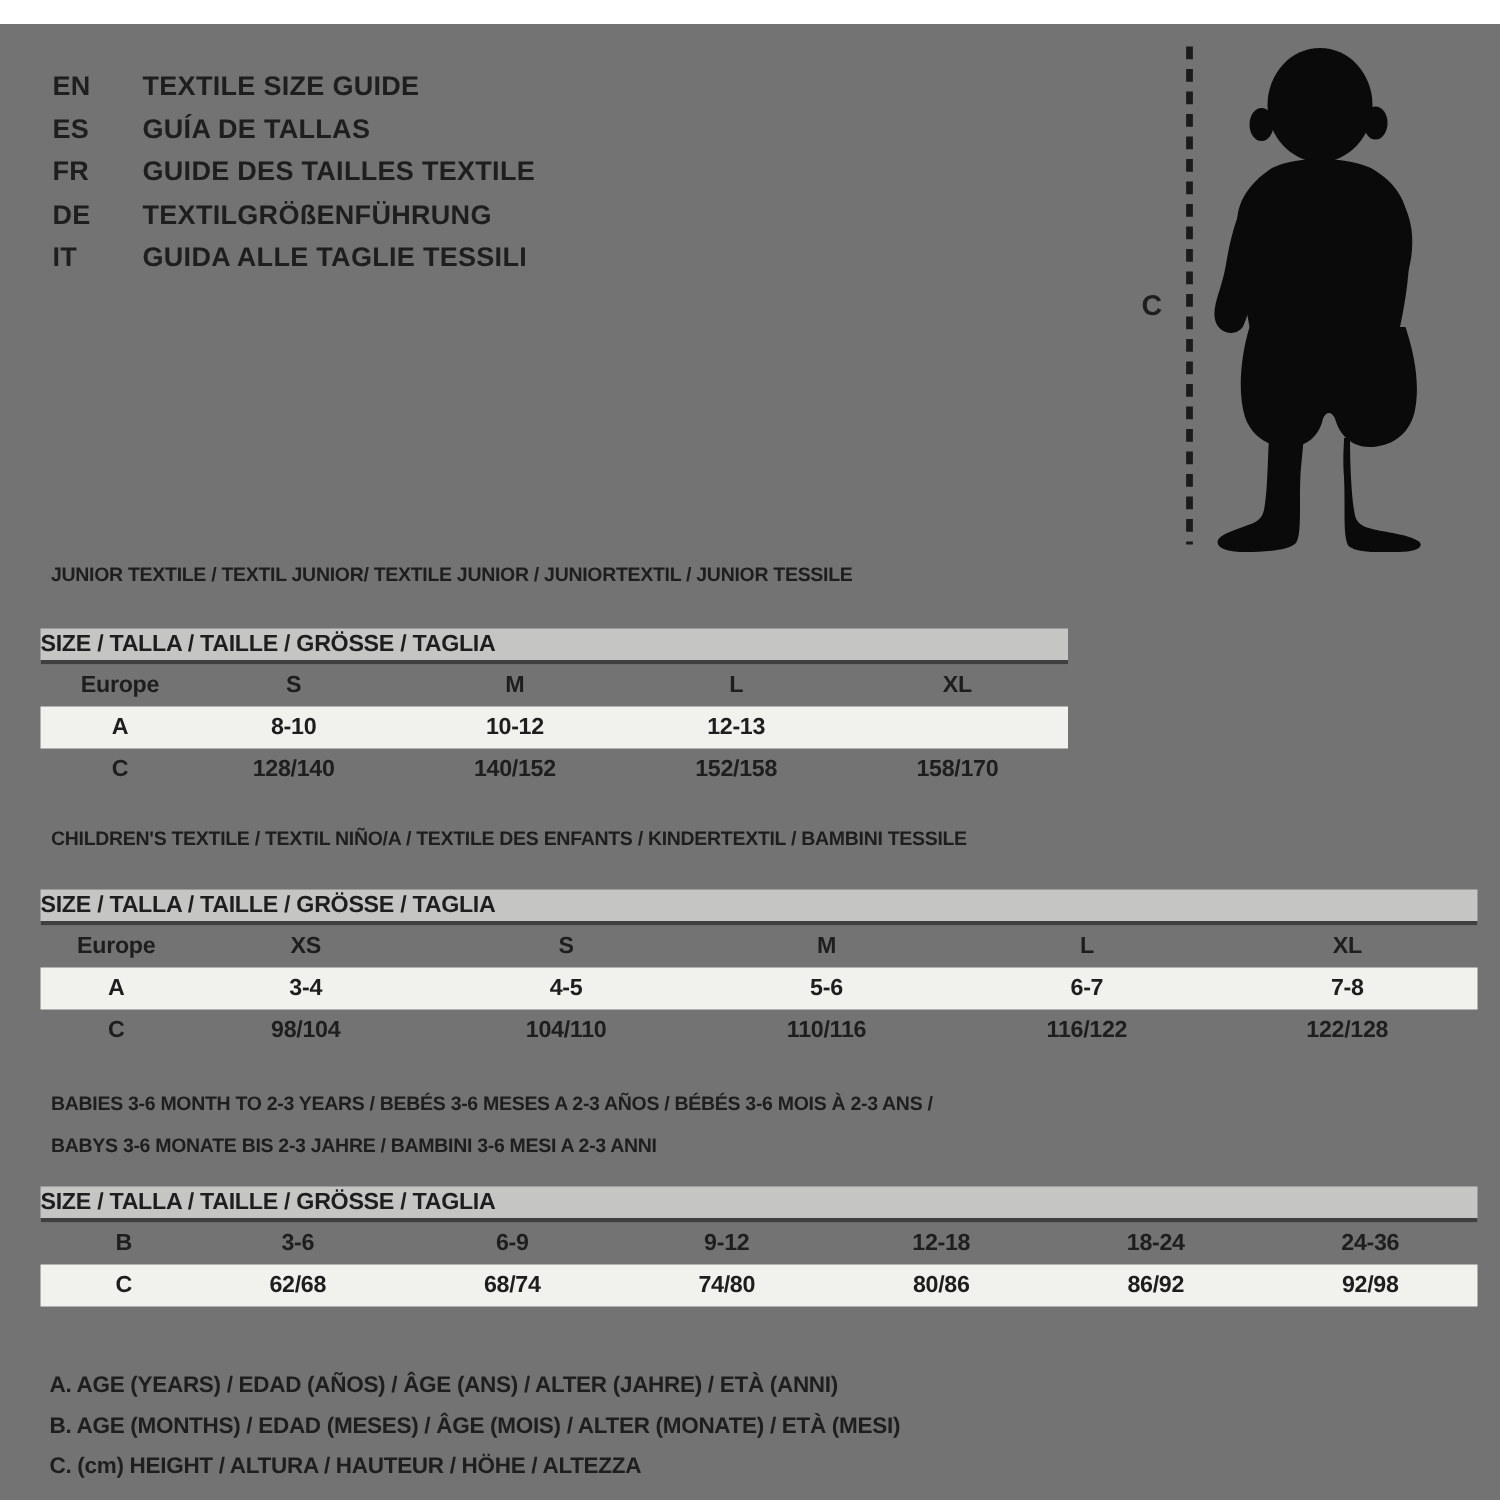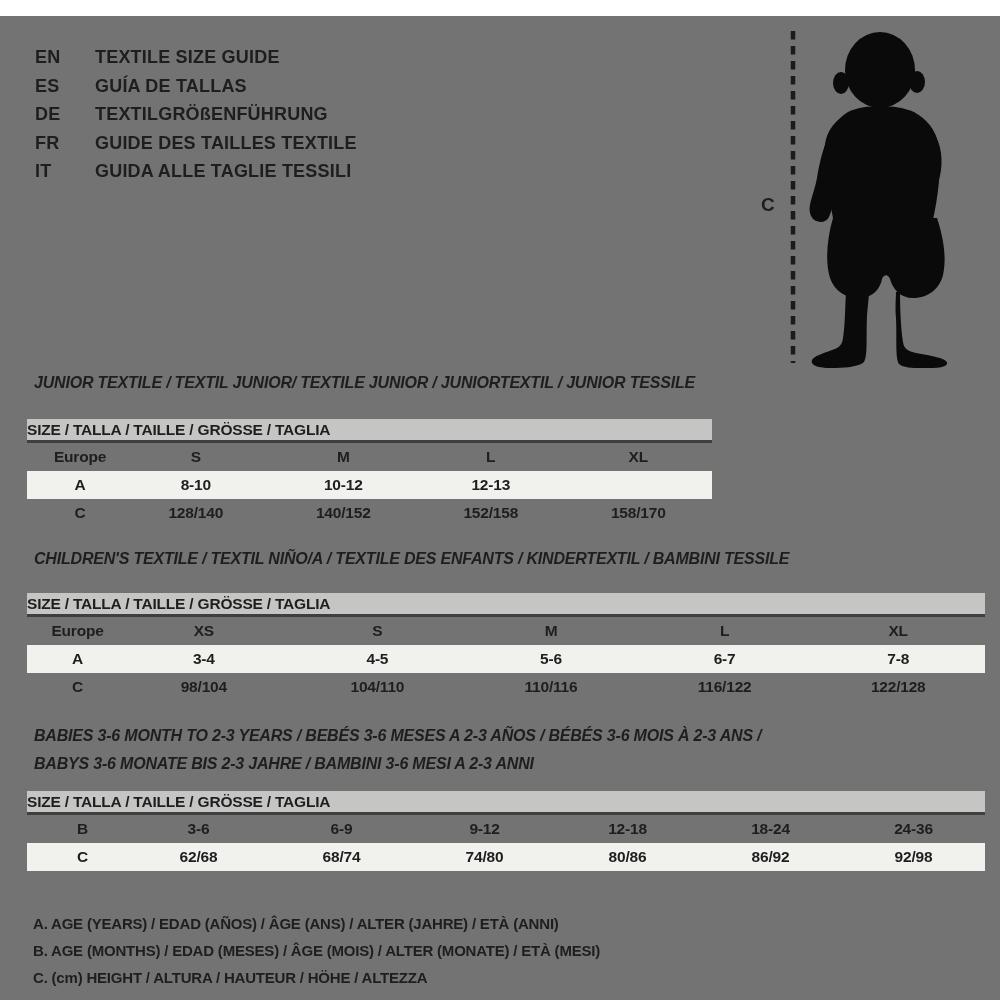--- a/index.html
+++ b/index.html
@@ -14,21 +14,21 @@
   }
   
   .lang-list{position:absolute;left:35px;top:27px;}
   .lang-row{display:grid;grid-template-columns:60px auto;height:28.6px;line-height:28.6px;}
   .lang-code,.lang-label{font-size:18px;letter-spacing:0.2px;white-space:nowrap;}
   
   .figure-svg{position:absolute;left:745px;top:6px;}
   .height-label{position:absolute;left:761px;top:178px;font-size:19px;line-height:22px;}
   
   .size-section{position:absolute;}
-  .sec-heading{margin:0 0 0 7px;font-size:16px;line-height:20px;letter-spacing:-0.2px;white-space:nowrap;font-style:italic;}
+  .sec-heading{margin:0 0 0 7px;font-size:13px;line-height:20px;letter-spacing:-0.2px;white-space:nowrap;}
   .sec-heading.second{margin-top:8px;}
   .sec1{left:27px;top:357px;width:685px;}
   .sec1 .size-table{margin-top:26px;}
   .sec2{left:27px;top:533px;width:958px;}
   .sec2 .size-table{margin-top:24px;}
   .sec3{left:27px;top:706px;width:958px;}
   .sec3 .sec-heading{line-height:28px;margin-top:0;}
   .sec3 .sec-heading.second{margin-top:0;}
   .sec3 .size-table{margin-top:13px;}
   
@@ -56,26 +56,26 @@
   <div class="lang-list">
     <div class="lang-row">
       <span class="lang-code">EN</span>
       <span class="lang-label">TEXTILE SIZE GUIDE</span>
     </div>
     <div class="lang-row">
       <span class="lang-code">ES</span>
       <span class="lang-label">GUÍA DE TALLAS</span>
     </div>
     <div class="lang-row">
+      <span class="lang-code">FR</span>
+      <span class="lang-label">GUIDE DES TAILLES TEXTILE</span>
+    </div>
+    <div class="lang-row">
       <span class="lang-code">DE</span>
       <span class="lang-label">TEXTILGRÖßENFÜHRUNG</span>
-    </div>
-    <div class="lang-row">
-      <span class="lang-code">FR</span>
-      <span class="lang-label">GUIDE DES TAILLES TEXTILE</span>
     </div>
     <div class="lang-row">
       <span class="lang-code">IT</span>
       <span class="lang-label">GUIDA ALLE TAGLIE TESSILI</span>
     </div>
   </div>
 
   <svg class="figure-svg" width="230" height="350" viewBox="0 0 230 350">
     <line x1="48" y1="9" x2="48" y2="341" stroke="#1b1b1b" stroke-width="4.5" stroke-dasharray="8.5 6.5"></line>
     <g transform="translate(55,4)" fill="#0a0a0a">

